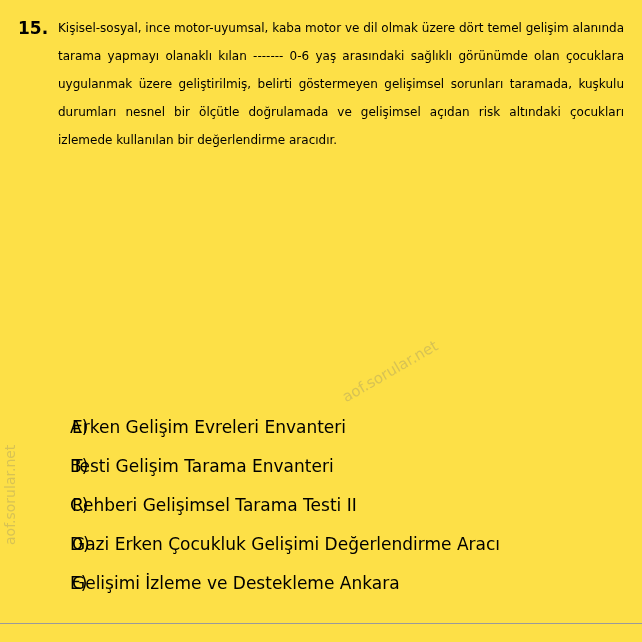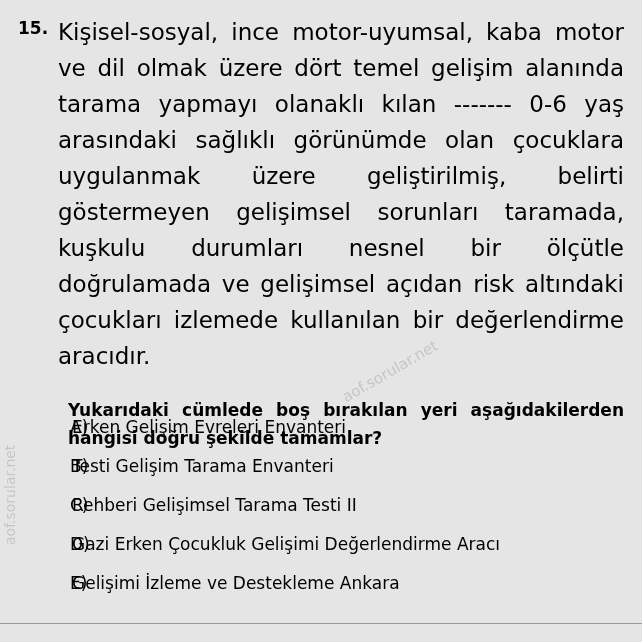--- a/index.html
+++ b/index.html
@@ -14,21 +14,21 @@
     color: #000000;
     position: relative;
     overflow: hidden;
   }
 
   .page {
     position: relative;
     width: 642px;
     height: 642px;
     box-sizing: border-box;
-    background: #e5e5e5;
+    background: #fde047;
   }
 
   
   .bottom-rule {
     position: absolute;
     left: 0;
     right: 0;
     bottom: 18px;
     height: 1px;
     background: #9a9a9a;
@@ -53,22 +53,22 @@
     line-height: 28px;
     width: 40px;
     flex: 0 0 40px;
     text-align: right;
     padding-right: 10px;
     box-sizing: border-box;
   }
 
   .qtext {
     flex: 1 1 auto;
-    font-size: 23px;
-    line-height: 36px;
+    font-size: 12px;
+    line-height: 28px;
     text-align: justify;
     text-align-last: left;
     letter-spacing: 0px;
     word-spacing: 0px;
   }
 
   .prompt {
     margin-top: 22px;
     margin-left: 50px;
     margin-right: 0px;
@@ -142,21 +142,20 @@
 </head>
 <body>
 
 <div class="page">
 
   <div class="question-block">
     <div class="qrow">
       <div class="qnum">15.</div>
       <div class="qtext">Kişisel-sosyal, ince motor-uyumsal, kaba motor ve dil olmak üzere dört temel gelişim alanında tarama yapmayı olanaklı kılan ------- 0-6 yaş arasındaki sağlıklı görünümde olan çocuklara uygulanmak üzere geliştirilmiş, belirti göstermeyen gelişimsel sorunları taramada, kuşkulu durumları nesnel bir ölçütle doğrulamada ve gelişimsel açıdan risk altındaki çocukları izlemede kullanılan bir değerlendirme aracıdır.</div>
     </div>
-    <div class="prompt">Yukarıdaki cümlede boş bırakılan yeri aşağıdakilerden hangisi doğru şekilde tamamlar?</div>
   </div>
 
   <div class="options">
 
     <div class="option">
       <div class="opt-letter">A)</div>
       <div class="opt-text nojust">Erken Gelişim Evreleri Envanteri</div>
     </div>
 
     <div class="option">

